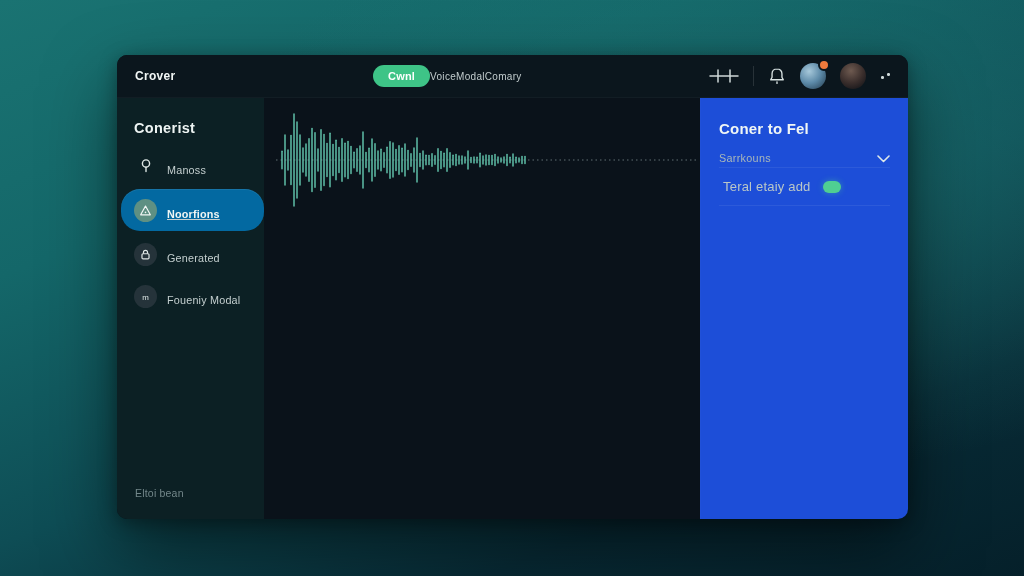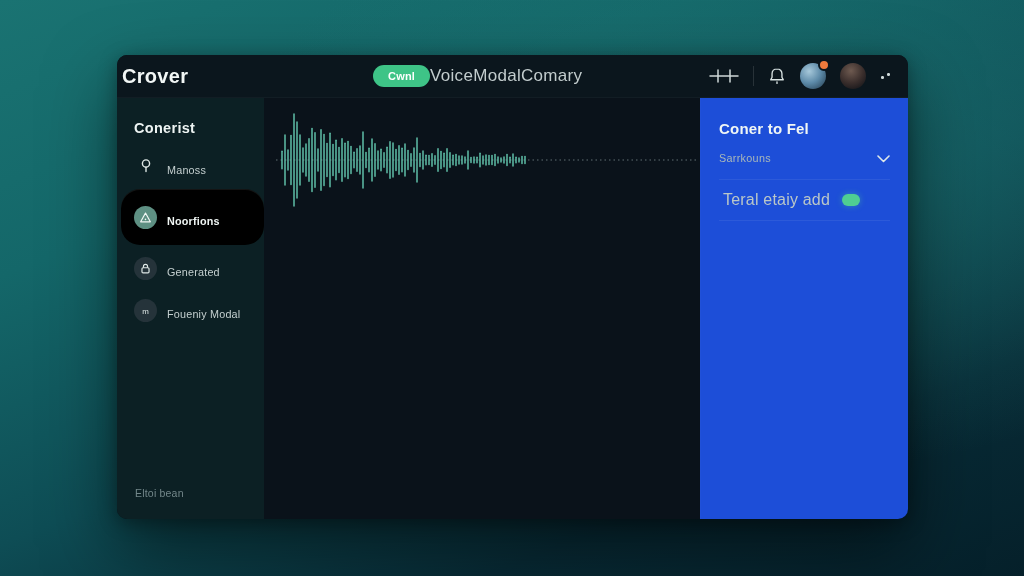--- a/index.html
+++ b/index.html
@@ -19,27 +19,27 @@
     box-shadow:0 30px 70px rgba(0,0,0,.5), 0 4px 18px rgba(0,0,0,.35);
     display:flex; flex-direction:column;
   }
 
   
   .topbar {
     height:43px; flex:0 0 43px; background:#0b161d;
     display:flex; align-items:center; position:relative;
     border-bottom:1px solid rgba(255,255,255,.03);
   }
-  .brand { font-size:20px; font-weight:bold; color:#f2f7f6; letter-spacing:.3px; margin-left:5px; }
+  .brand { font-size:12px; font-weight:bold; color:#f2f7f6; letter-spacing:.3px; margin-left:18px; }
   .nav { position:absolute; left:256px; top:0; height:100%; display:flex; align-items:center; }
   .nav-pill {
     background:var(--accent,#3ec487); color:#fdfffe; font-size:11px; font-weight:bold;
     padding:5px 15px; border-radius:12px; letter-spacing:.2px; cursor:pointer;
   }
-  .nav-link { color:#c2cccd; font-size:17px; letter-spacing:.3px; cursor:pointer; }
+  .nav-link { color:#c2cccd; font-size:10px; letter-spacing:.3px; cursor:pointer; }
   .topbar-actions { position:absolute; right:16px; top:0; height:100%; display:flex; align-items:center; gap:14px; }
   .icon-btn { display:flex; align-items:center; justify-content:center; cursor:pointer; }
   .vdivider { width:1px; height:20px; background:rgba(255,255,255,.12); }
   .avatar { width:26px; height:26px; border-radius:50%; position:relative; cursor:pointer; }
   .avatar-1 { background:radial-gradient(circle at 35% 32%, #a6c8da, #5d8aa8 48%, #2c485c 90%); }
   .avatar-2 { background:radial-gradient(circle at 42% 30%, #6e5a50, #3a2e2c 52%, #141519 90%); }
   .badge {
     position:absolute; right:-4px; top:-4px; width:12px; height:12px; border-radius:50%;
     background:#ee7a3c; border:2px solid #0b161d;
   }
@@ -61,41 +61,41 @@
   .menu-item {
     display:flex; align-items:center; gap:10px; height:42px; padding-left:17px;
     cursor:pointer; color:#c4cfcf;
   }
   .menu-item .label { font-size:10.8px; letter-spacing:.2px; white-space:nowrap;margin-top:8px; }
   .icon-circle {
     width:23px; height:23px; border-radius:50%; background:#25333a; flex:0 0 23px;
     display:flex; align-items:center; justify-content:center;
   }
   .menu-item.active {
-    background:#000000; border-radius:19px; height:56px; margin:2px 0 2px 4px;
-    padding-left:13px; box-shadow:inset 0 1px 0 rgba(255,255,255,.08);
+    background:#0369a1; border-radius:19px; height:42px; margin:2px 0 2px 4px;
+    padding-left:13px; box-shadow:inset 0 1px 0 rgba(255,255,255,.08);text-decoration:underline;
   }
   .menu-item.active .label { color:#f0f6f4; font-weight:bold; }
   .menu-item.active .icon-circle { background:#5e9083; }
   .sidebar-footer { position:absolute; left:18px; bottom:20px; font-size:10.5px; color:#73878a; letter-spacing:.2px; }
 
   
   .main { flex:1; background:#0a121a; position:relative; min-width:0; }
   .waveform-wrap { position:absolute; left:12px; top:12px; }
 
   
   .panel {
     width:208px; flex:0 0 208px; background:#1d4ed8; padding:22px 18px 0 18px;
     border-left:1px solid rgba(255,255,255,.02);
   }
   .panel-title { color:#f0f6f5; font-size:15px; font-weight:bold; letter-spacing:.2px; }
-  .panel-subrow { display:flex; align-items:center; justify-content:space-between; margin-top:12px; padding-bottom:12px; border-bottom:1px solid rgba(255,255,255,.07); cursor:pointer; }
+  .panel-subrow { display:flex; align-items:center; justify-content:space-between; margin-top:12px; border-bottom:1px solid rgba(255,255,255,.07); cursor:pointer; }
   .panel-subtitle { color:#a9b8b9; font-size:10.8px; letter-spacing:.3px; }
   .panel-setting { display:flex; align-items:center; gap:12px; padding:11px 0 11px 4px; border-bottom:1px solid rgba(255,255,255,.07); }
-  .panel-setting .label { color:#bac7c7; font-size:16px; letter-spacing:.2px;text-align:center; }
+  .panel-setting .label { color:#bac7c7; font-size:13px; letter-spacing:.2px;text-align:center; }
   .toggle-pill {
     width:18px; height:12px; border-radius:7px; background:var(--toggle,#4fce92);
     box-shadow:0 0 6px rgba(79,206,146,.45); cursor:pointer;
   }
 </style>
 </head>
 <body>
 
 <div class="app-window">
 

